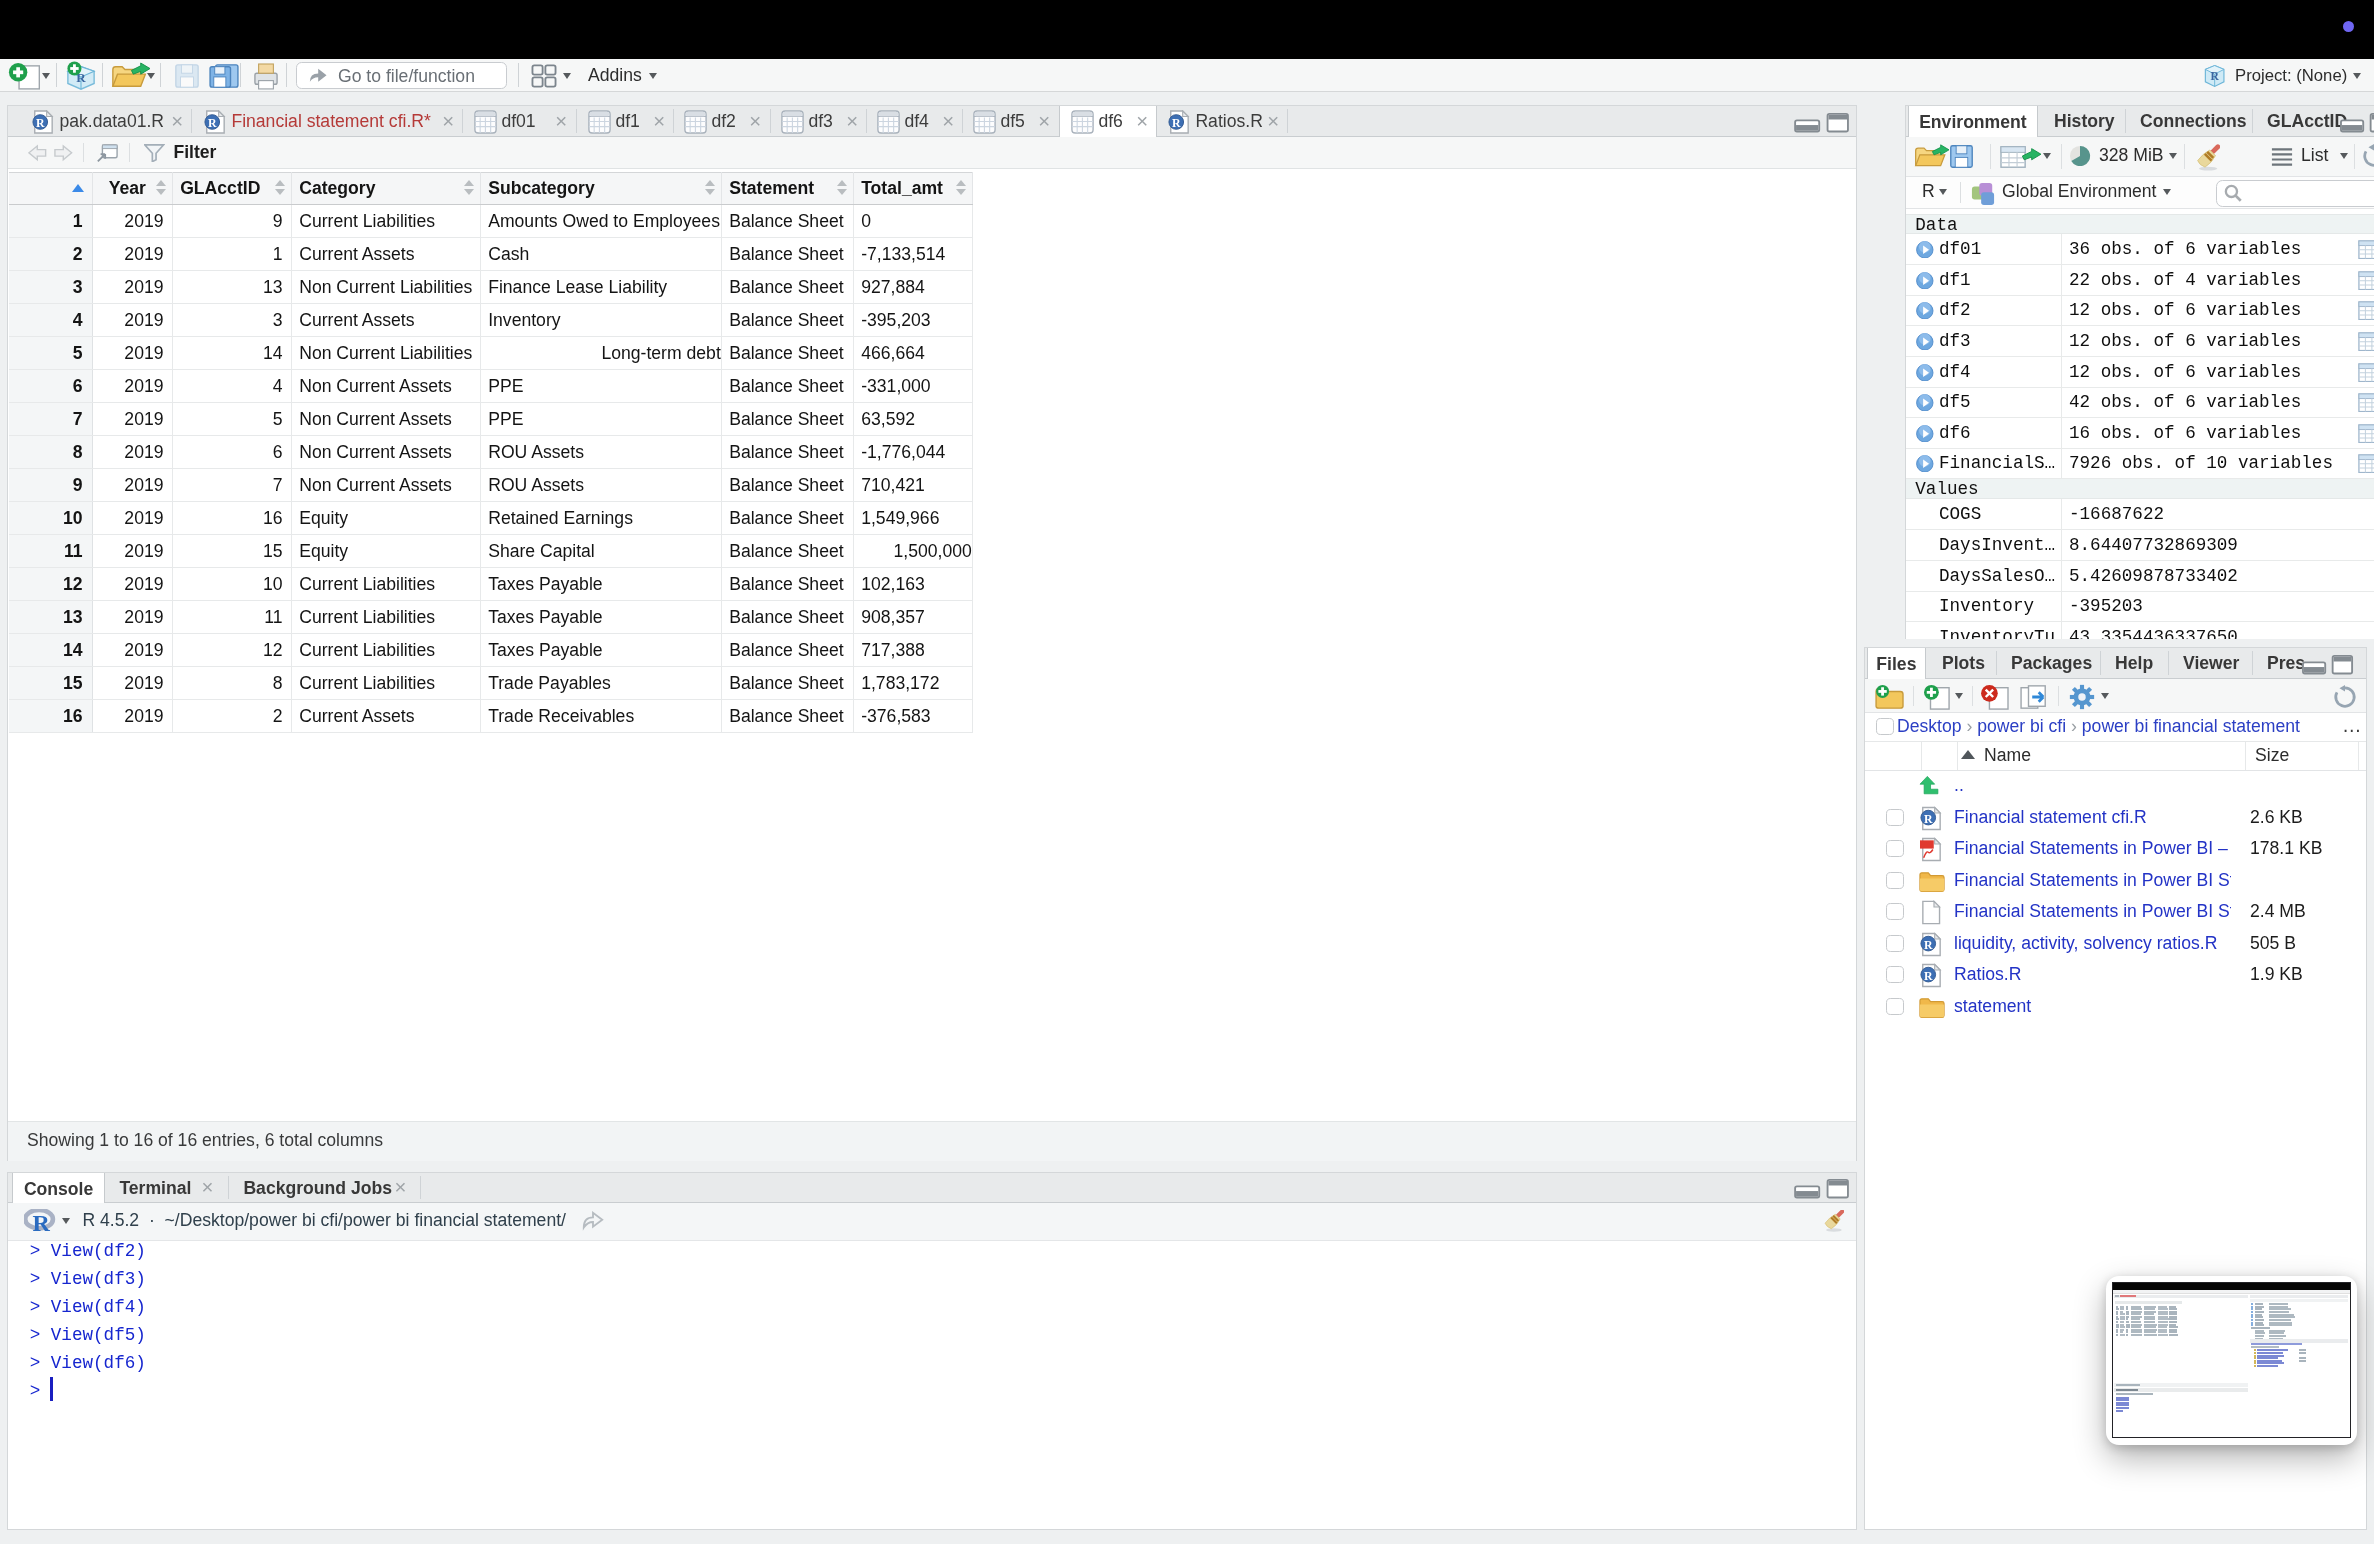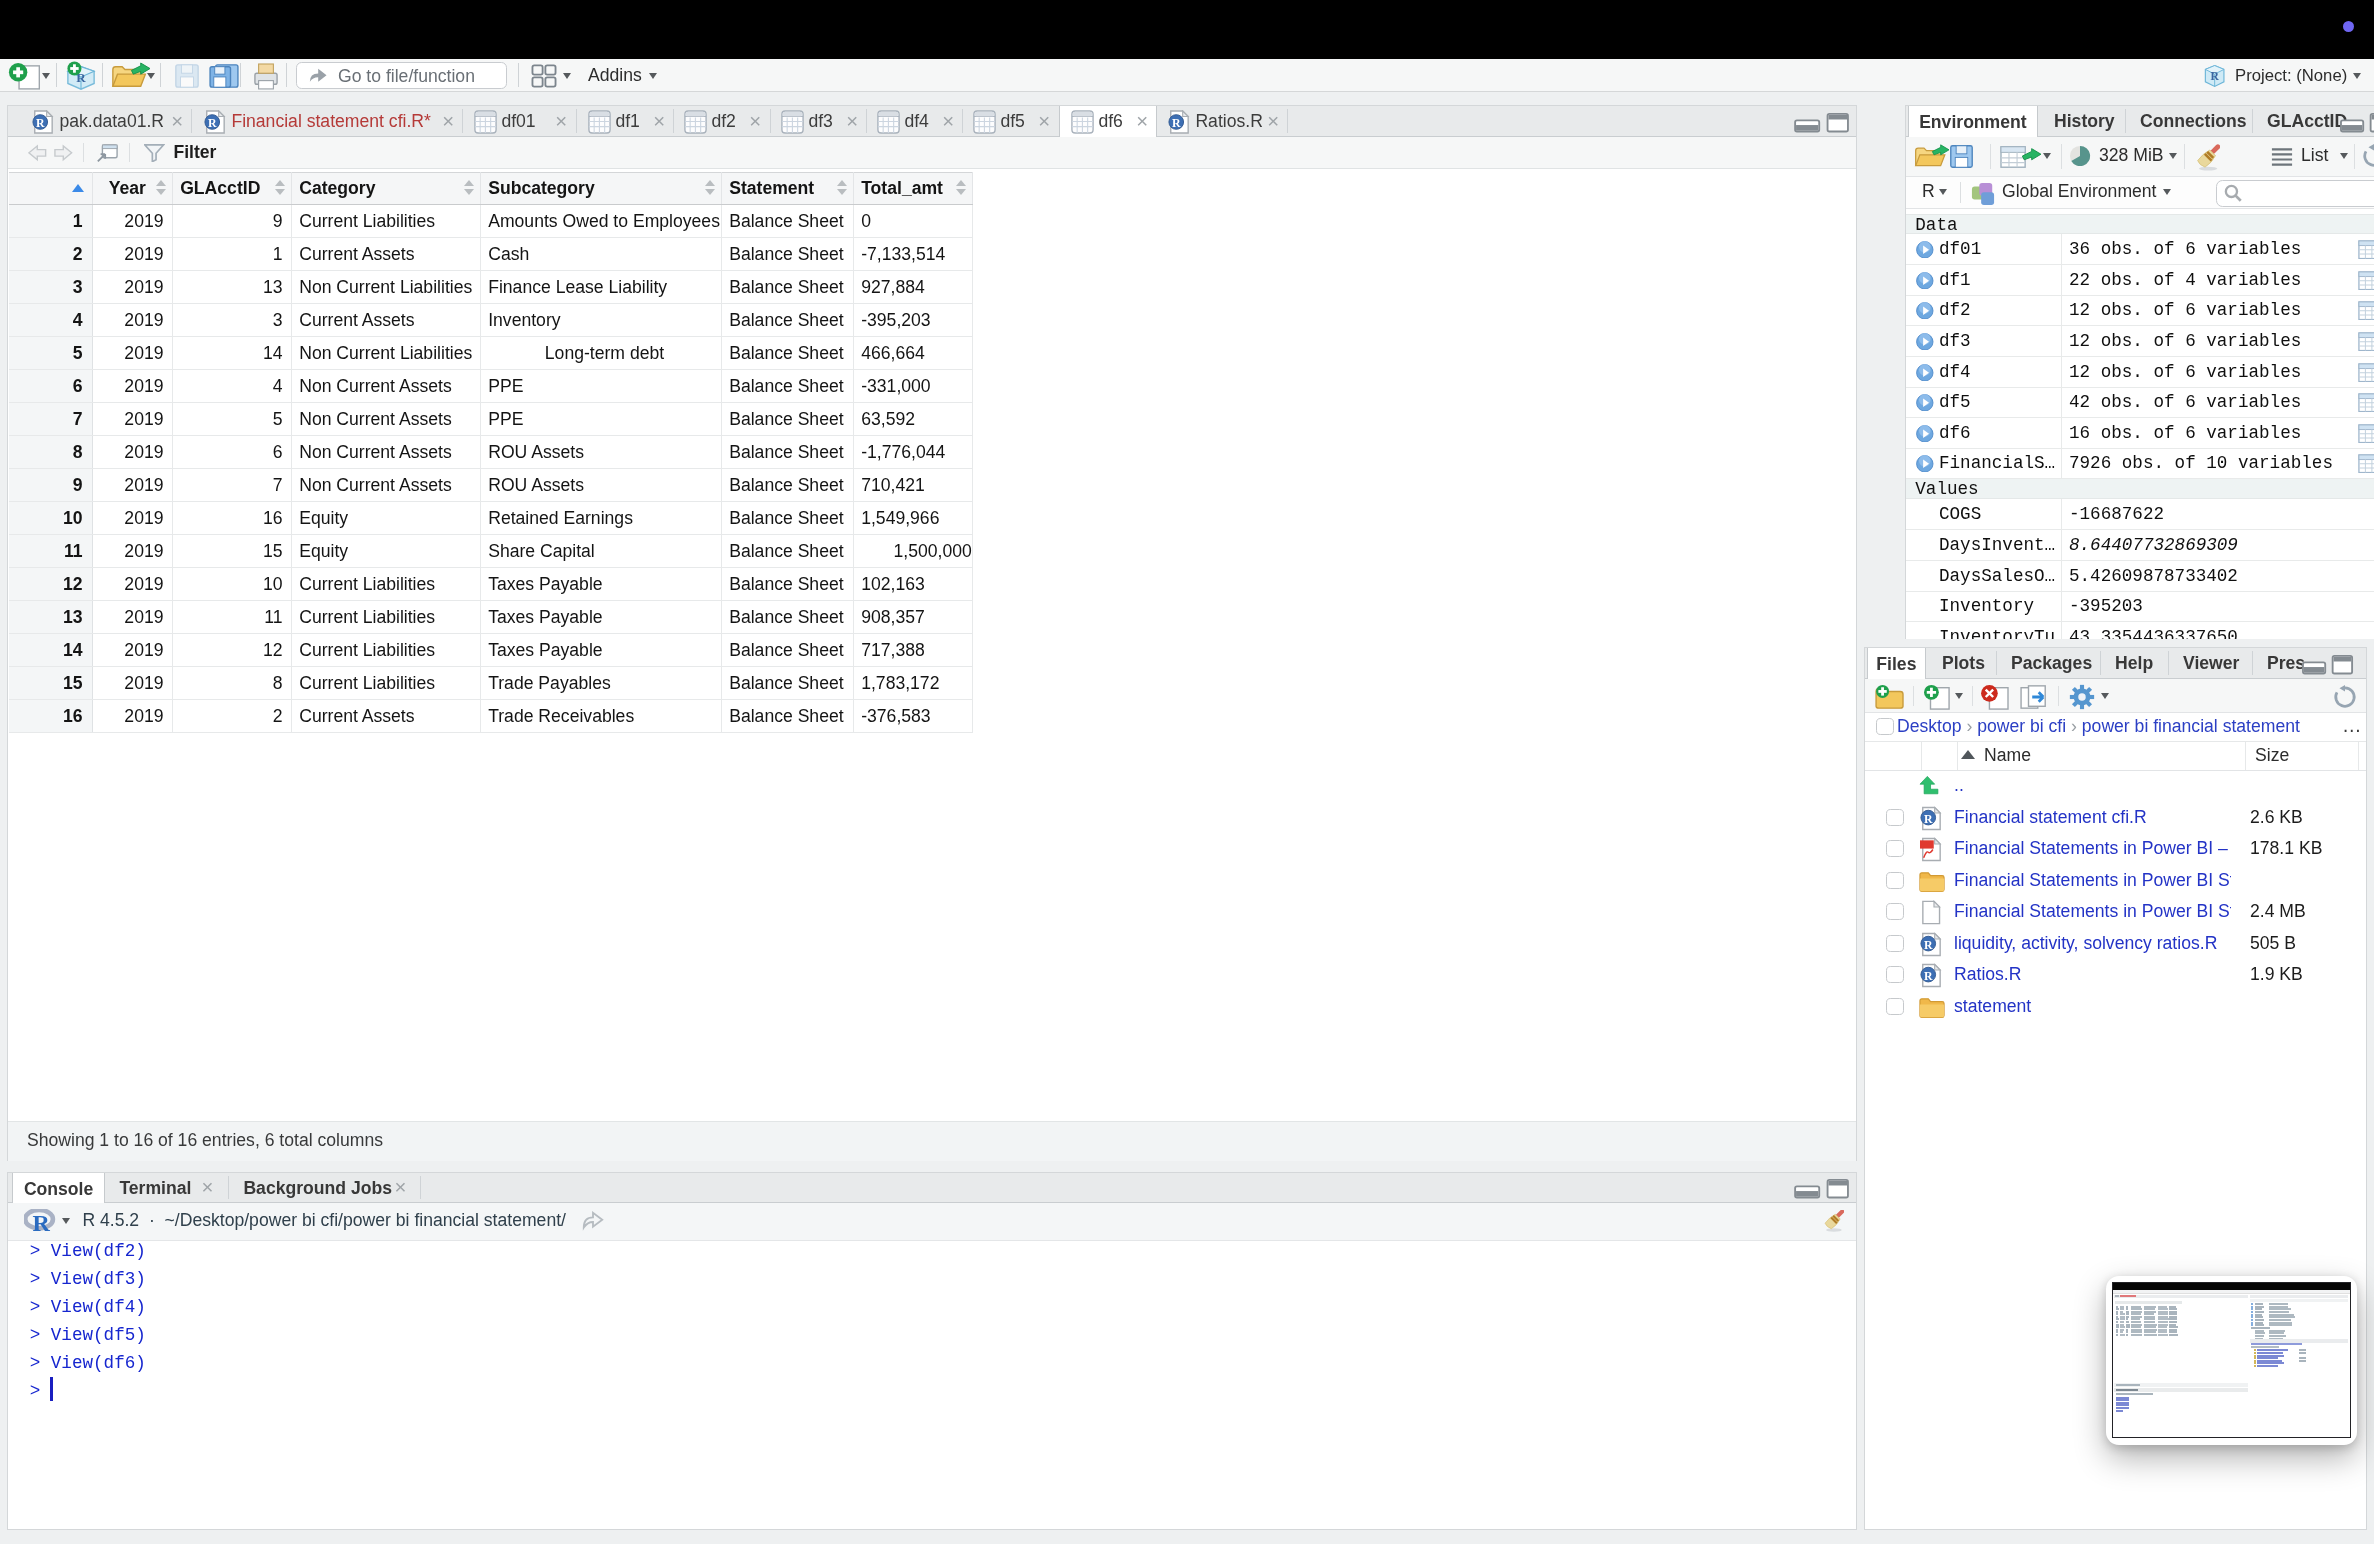--- a/index.html
+++ b/index.html
@@ -307,21 +307,21 @@
 <td style="border-bottom:0.9px solid #e7e9ea;border-right:0.9px solid #e7e9ea;text-align:left;padding-left:7.4px;font-size:17.6px;">Current Assets</td>
 <td style="border-bottom:0.9px solid #e7e9ea;border-right:0.9px solid #e7e9ea;text-align:left;padding-left:7.4px;font-size:17.6px;">Inventory</td>
 <td style="border-bottom:0.9px solid #e7e9ea;border-right:0.9px solid #e7e9ea;text-align:left;padding-left:7.4px;font-size:17.6px;">Balance Sheet</td>
 <td style="border-bottom:0.9px solid #e7e9ea;border-right:0.9px solid #e7e9ea;text-align:left;padding-left:7.4px;font-size:17.6px;">-395,203</td>
 </tr>
           <tr style="height:33px;">
 <td style="background:#f4f6f7;border-bottom:0.9px solid #e7e9ea;border-right:0.9px solid #dfe2e4;text-align:right;padding-right:9.3px;font-weight:bold;font-size:17.6px;">5</td>
 <td style="border-bottom:0.9px solid #e7e9ea;border-right:0.9px solid #e7e9ea;text-align:right;padding-right:8.3px;font-size:17.6px;">2019</td>
 <td style="border-bottom:0.9px solid #e7e9ea;border-right:0.9px solid #e7e9ea;text-align:right;padding-right:8.3px;font-size:17.6px;">14</td>
 <td style="border-bottom:0.9px solid #e7e9ea;border-right:0.9px solid #e7e9ea;text-align:left;padding-left:7.4px;font-size:17.6px;">Non Current Liabilities</td>
-<td style="border-bottom:0.9px solid #e7e9ea;border-right:0.9px solid #e7e9ea;text-align:center;padding-left:7.4px;font-size:17.6px;">Long-term debt</td>
+<td style="border-bottom:0.9px solid #e7e9ea;border-right:0.9px solid #e7e9ea;text-align:right;padding-left:7.4px;font-size:17.6px;">Long-term debt</td>
 <td style="border-bottom:0.9px solid #e7e9ea;border-right:0.9px solid #e7e9ea;text-align:left;padding-left:7.4px;font-size:17.6px;">Balance Sheet</td>
 <td style="border-bottom:0.9px solid #e7e9ea;border-right:0.9px solid #e7e9ea;text-align:left;padding-left:7.4px;font-size:17.6px;">466,664</td>
 </tr>
           <tr style="height:33px;">
 <td style="background:#f4f6f7;border-bottom:0.9px solid #e7e9ea;border-right:0.9px solid #dfe2e4;text-align:right;padding-right:9.3px;font-weight:bold;font-size:17.6px;">6</td>
 <td style="border-bottom:0.9px solid #e7e9ea;border-right:0.9px solid #e7e9ea;text-align:right;padding-right:8.3px;font-size:17.6px;">2019</td>
 <td style="border-bottom:0.9px solid #e7e9ea;border-right:0.9px solid #e7e9ea;text-align:right;padding-right:8.3px;font-size:17.6px;">4</td>
 <td style="border-bottom:0.9px solid #e7e9ea;border-right:0.9px solid #e7e9ea;text-align:left;padding-left:7.4px;font-size:17.6px;">Non Current Assets</td>
 <td style="border-bottom:0.9px solid #e7e9ea;border-right:0.9px solid #e7e9ea;text-align:left;padding-left:7.4px;font-size:17.6px;">PPE</td>
 <td style="border-bottom:0.9px solid #e7e9ea;border-right:0.9px solid #e7e9ea;text-align:left;padding-left:7.4px;font-size:17.6px;">Balance Sheet</td>
@@ -684,21 +684,21 @@
         <span class="abs mono" style="left:9.3px;top:0px;font-size:17.6px;color:#111;">Values</span>
       </div>
 <div class="abs" style="left:0;top:289px;width:501px;height:31px;border-bottom:0.9px solid #e8eaea;">
 <span class="abs mono" style="left:33px;top:4.6px;font-size:17.6px;color:#0f0f0f;">COGS</span>
 <span class="abs" style="left:155px;top:0;bottom:0;width:0.9px;background:#e8eaea;"></span>
 <span class="abs mono" style="left:163px;top:4.6px;font-size:17.6px;color:#0f0f0f;">-16687622</span>
 </div>
 <div class="abs" style="left:0;top:320px;width:501px;height:31px;border-bottom:0.9px solid #e8eaea;">
 <span class="abs mono" style="left:33px;top:4.6px;font-size:17.6px;color:#0f0f0f;">DaysInvent…</span>
 <span class="abs" style="left:155px;top:0;bottom:0;width:0.9px;background:#e8eaea;"></span>
-<span class="abs mono" style="left:163px;top:4.6px;font-size:17.6px;color:#0f0f0f;font-style:italic;">8.64407732869309</span>
+<span class="abs mono" style="left:163px;top:4.6px;font-size:17.6px;color:#0f0f0f;">8.64407732869309</span>
 </div>
 <div class="abs" style="left:0;top:351px;width:501px;height:31px;border-bottom:0.9px solid #e8eaea;">
 <span class="abs mono" style="left:33px;top:4.6px;font-size:17.6px;color:#0f0f0f;">DaysSalesO…</span>
 <span class="abs" style="left:155px;top:0;bottom:0;width:0.9px;background:#e8eaea;"></span>
 <span class="abs mono" style="left:163px;top:4.6px;font-size:17.6px;color:#0f0f0f;">5.42609878733402</span>
 </div>
 <div class="abs" style="left:0;top:381px;width:501px;height:31px;border-bottom:0.9px solid #e8eaea;">
 <span class="abs mono" style="left:33px;top:4.6px;font-size:17.6px;color:#0f0f0f;">Inventory</span>
 <span class="abs" style="left:155px;top:0;bottom:0;width:0.9px;background:#e8eaea;"></span>
 <span class="abs mono" style="left:163px;top:4.6px;font-size:17.6px;color:#0f0f0f;">-395203</span>

